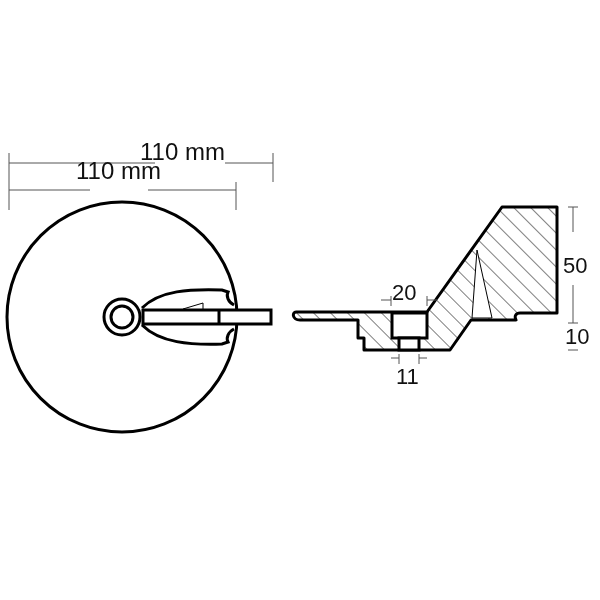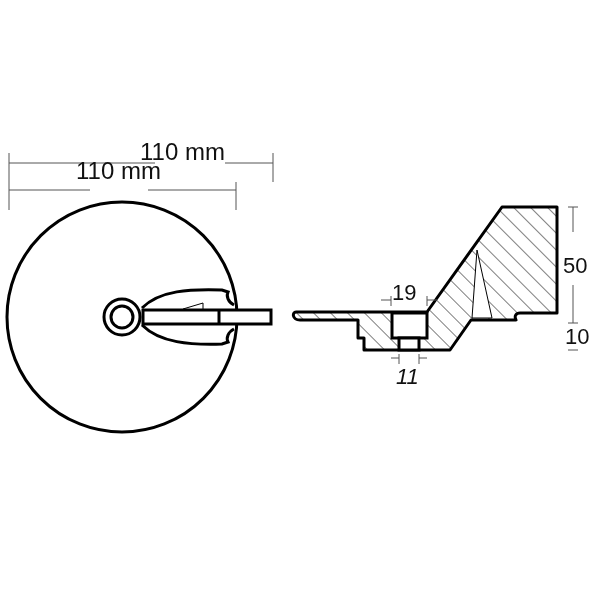--- a/index.html
+++ b/index.html
@@ -63,16 +63,16 @@
     <line x1="568" y1="207" x2="578" y2="207"></line>
       <line x1="573" y1="207" x2="573" y2="232"></line>
     <line x1="573" y1="285" x2="573" y2="323"></line>
     <line x1="568" y1="323" x2="578" y2="323"></line>
     <line x1="568" y1="350" x2="578" y2="350"></line>
   </g>
 </svg>
 
 <div class="lbl" style="left:140px;top:140px;font-size:24px;">110 mm</div>
 <div class="lbl" style="left:76px;top:159px;font-size:24px;">110 mm</div>
-<div class="lbl" style="left:392px;top:282px;">19</div>
-<div class="lbl" style="left:396px;top:366px;font-style:italic;">11</div>
+<div class="lbl" style="left:392px;top:282px;">20</div>
+<div class="lbl" style="left:396px;top:366px;">11</div>
 <div class="lbl" style="left:563px;top:255px;">50</div>
 <div class="lbl" style="left:565px;top:326px;">10</div>
 
 </body></html>

